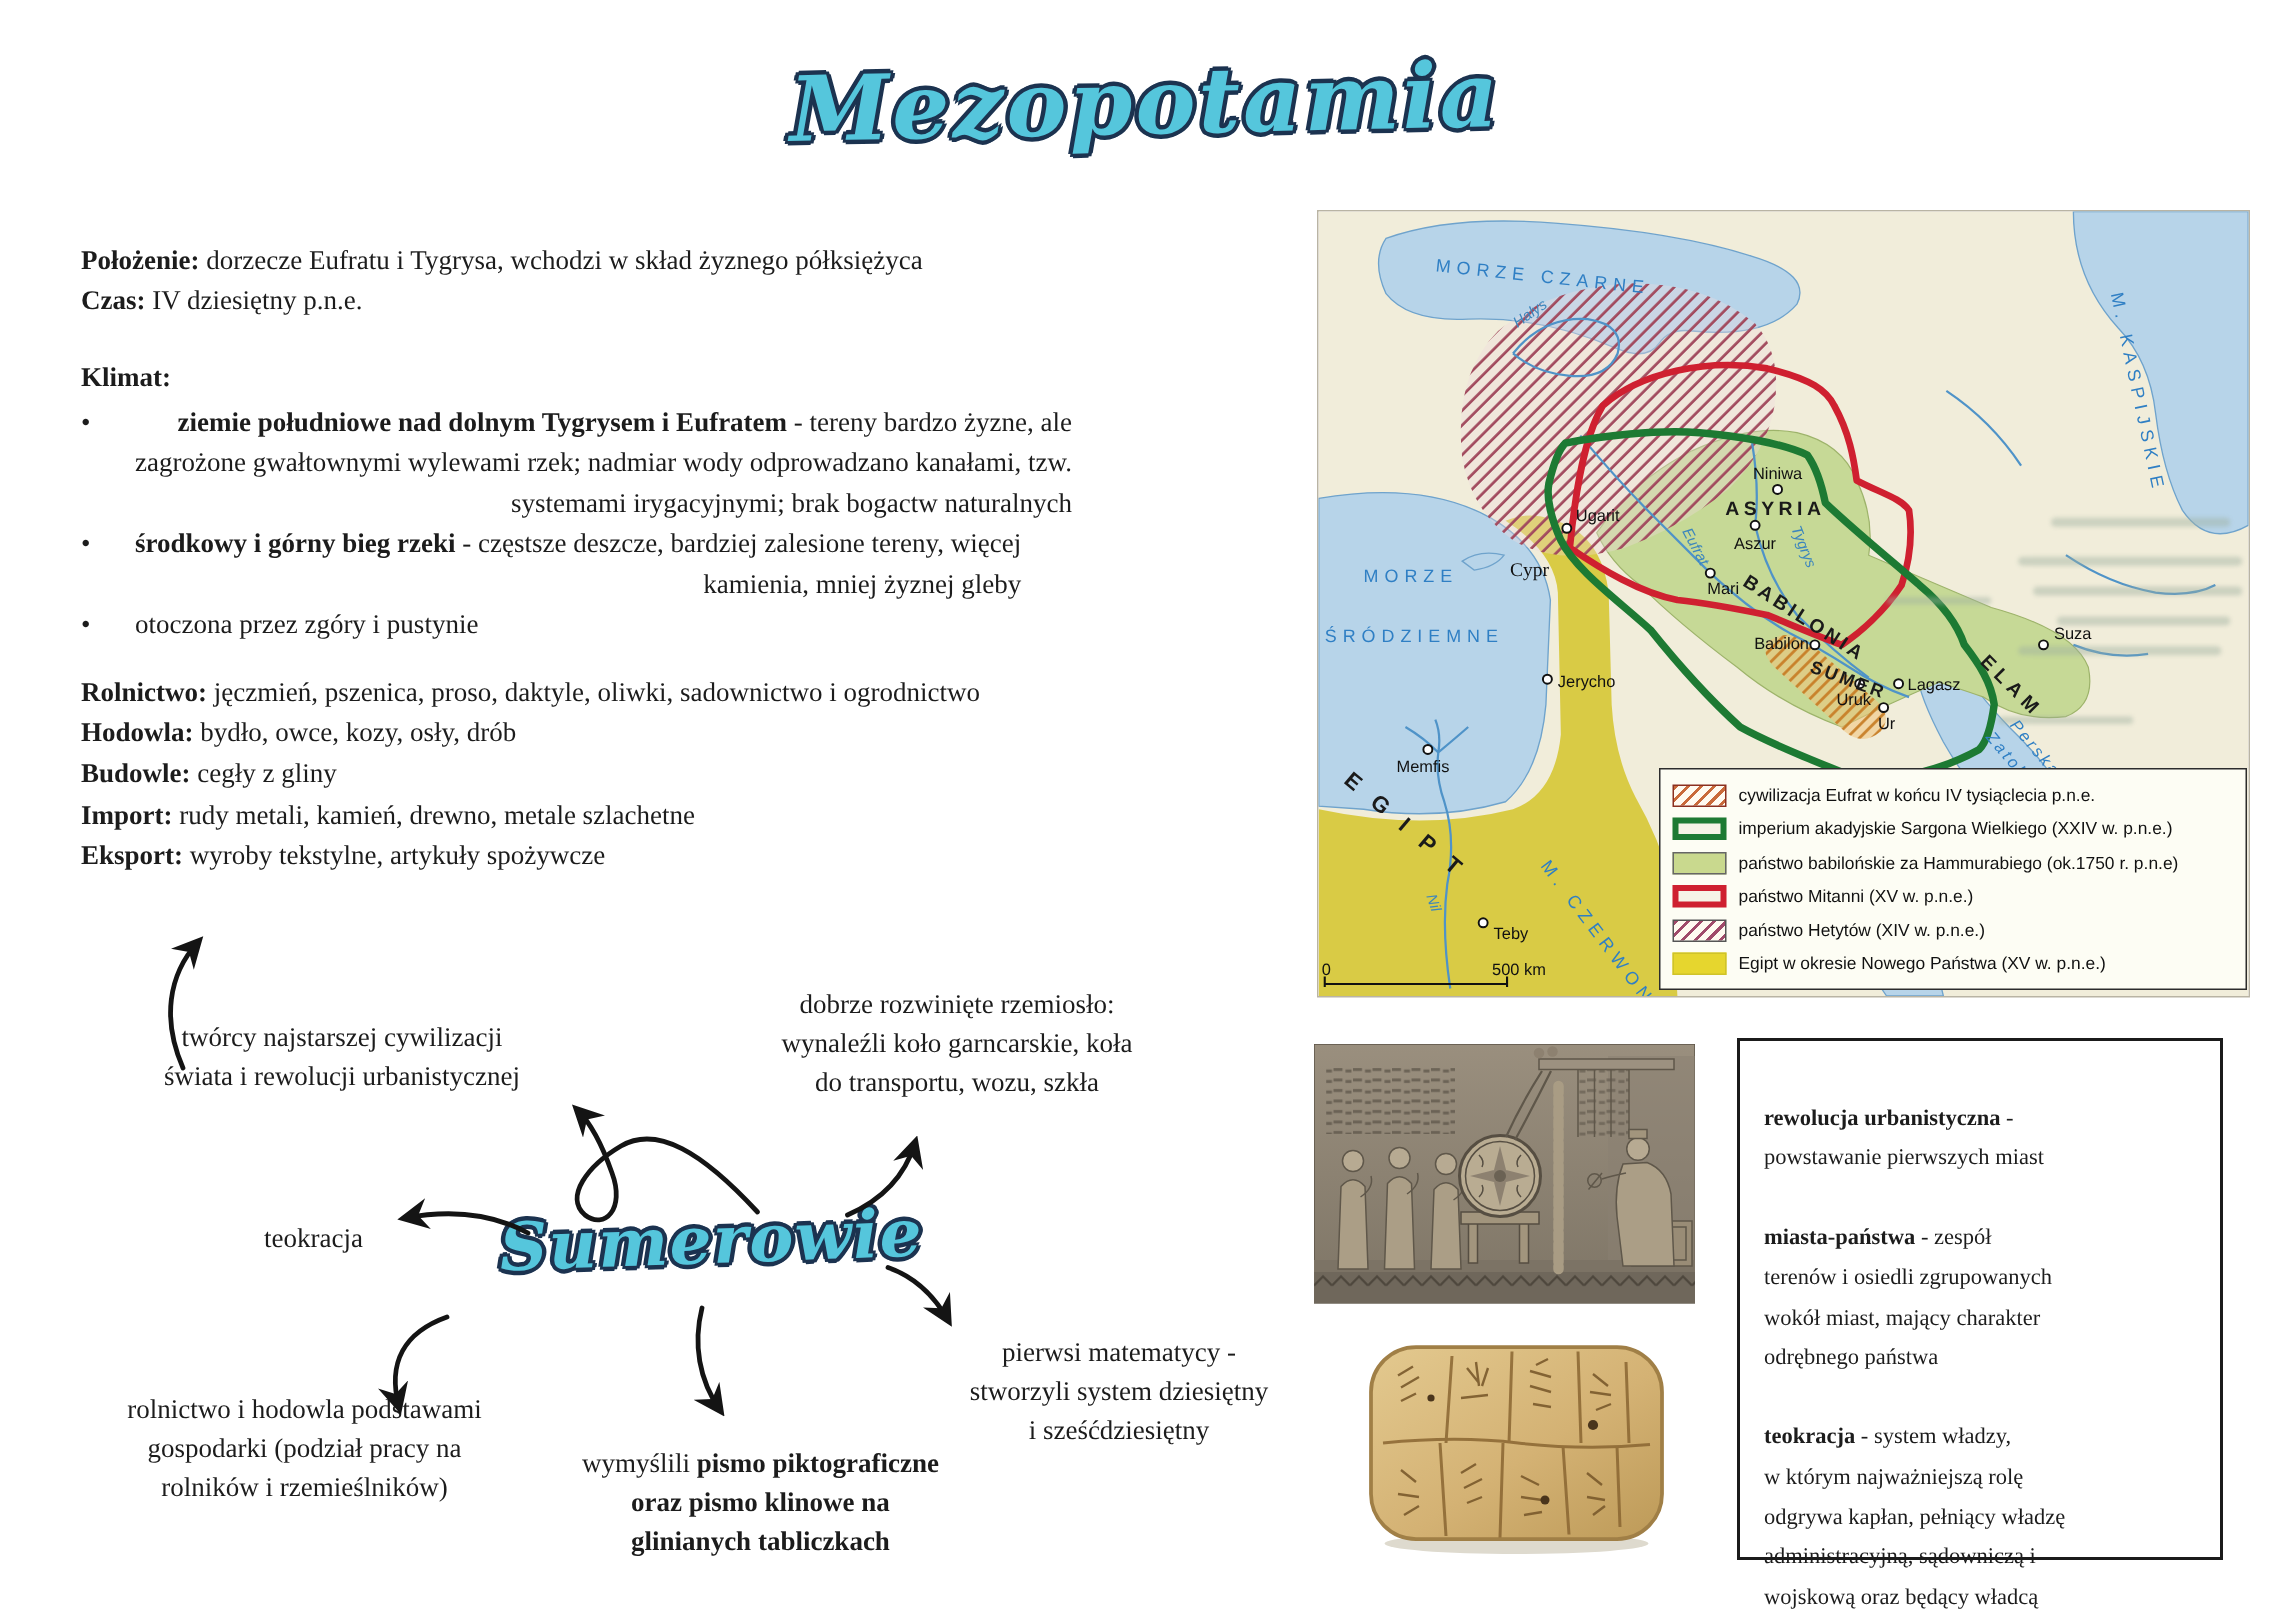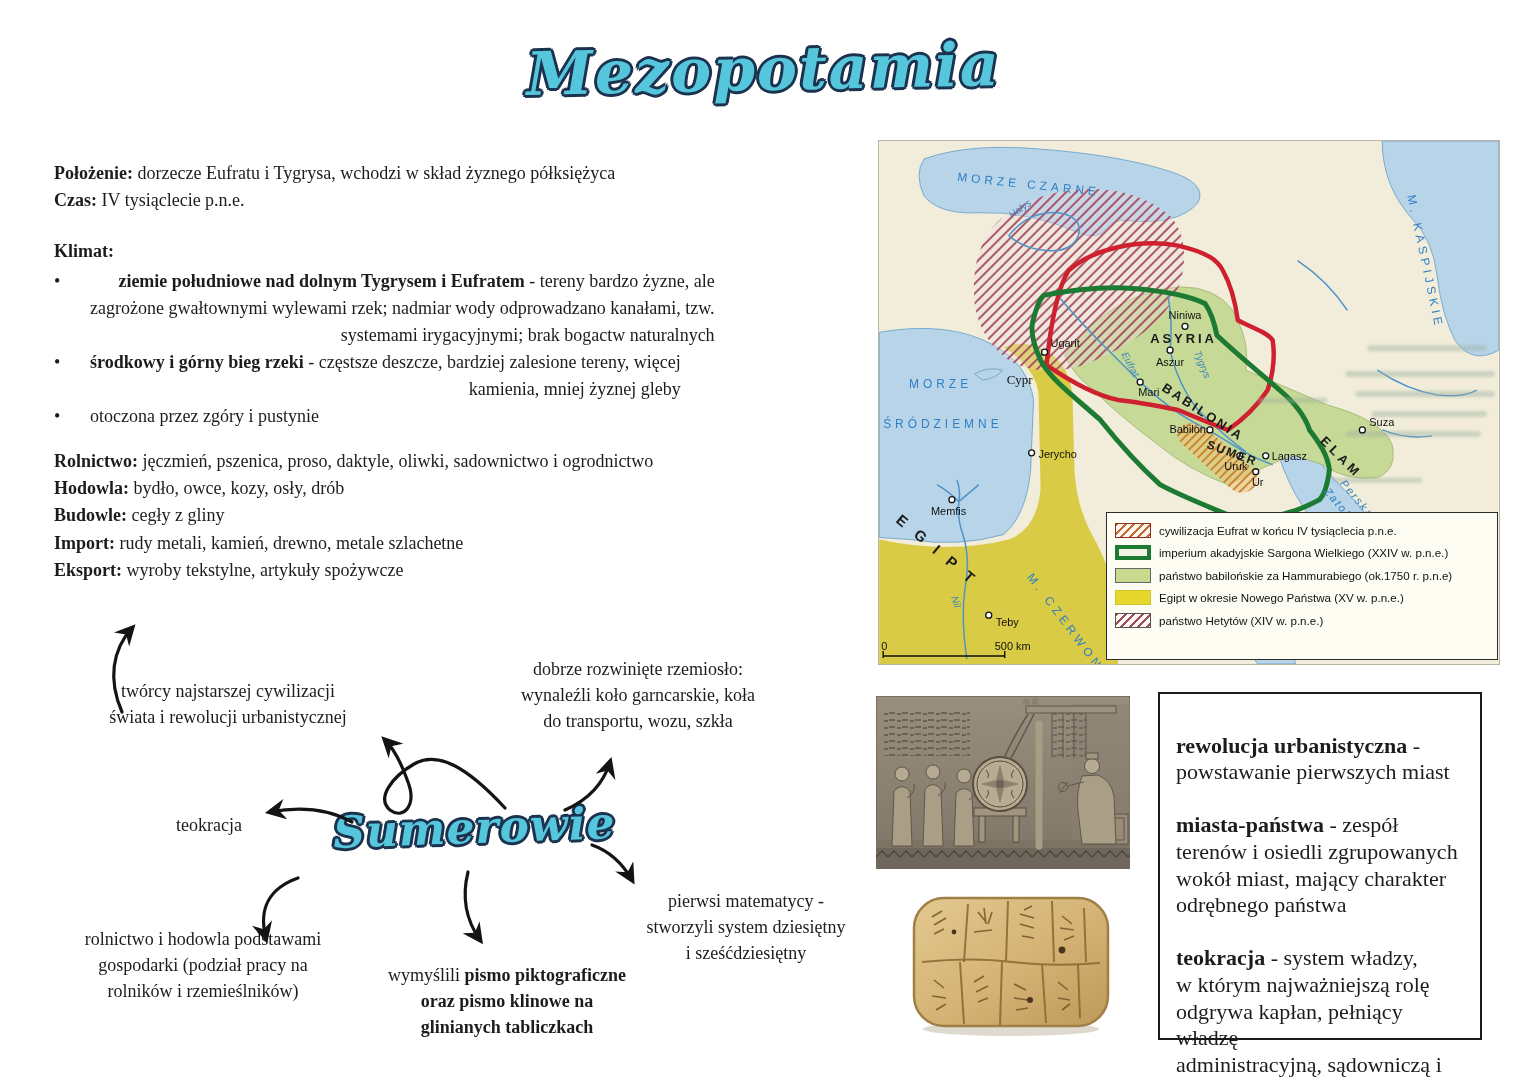--- a/index.html
+++ b/index.html
@@ -38,33 +38,33 @@
   .sw1{border:1.6px solid #8b3020;background:repeating-linear-gradient(135deg,#c96a3a 0 2px,rgba(255,250,240,.9) 2px 6px);}
   .sw2{border:4px solid #1d7a33;background:#f6f3e6;}
   .sw3{border:1px solid #666;background:#c9d98e;}
   .sw4{border:4px solid #cf2030;background:#f6f3e6;}
   .sw5{border:1.6px solid #555;background:repeating-linear-gradient(135deg,#a04a6a 0 2px,rgba(255,250,240,.9) 2px 6px);}
   .sw6{background:#e6d62e;border:1px solid #cfc32a;}
   .ltext{font-size:11.6px;color:#111;}
 
   
   .defs{position:absolute;left:1158px;top:692px;width:324px;height:348px;border:2px solid #1b1b1b;
-    box-sizing:border-box;padding:12px 16px;font-size:22px;line-height:26.6px;white-space:pre-line;}
+    box-sizing:border-box;padding:12px 16px;font-size:15px;line-height:26.6px;white-space:pre-line;}
 
   .photo{position:absolute;}
 </style>
 </head>
 <body>
 
 <div class="page">
 
   <div class="page-title script">Mezopotamia</div>
 
   <div class="info"><span class="b">Położenie:</span><span> dorzecze Eufratu i Tygrysa, wchodzi w skład żyznego półksiężyca</span>
-<span class="b">Czas:</span><span> IV tysiąclecie p.n.e.</span></div>
+<span class="b">Czas:</span><span> IV dziesiętny p.n.e.</span></div>
 
   <div class="klimat-head">Klimat:</div>
 
   <div class="bullets">
     <div class="bullet">
       <span class="dot">•</span>
       <span class="bt"><span class="b">ziemie południowe nad dolnym Tygrysem i Eufratem</span><span> - tereny bardzo żyzne, ale
 zagrożone gwałtownymi wylewami rzek; nadmiar wody odprowadzano kanałami, tzw.
 systemami irygacyjnymi; brak bogactw naturalnych</span></span>
     </div>
@@ -250,26 +250,30 @@
       </div>
     <div class="lrow">
         <span class="sw sw2"></span>
         <span class="ltext">imperium akadyjskie Sargona Wielkiego (XXIV w. p.n.e.)</span>
       </div>
     <div class="lrow">
         <span class="sw sw3"></span>
         <span class="ltext">państwo babilońskie za Hammurabiego (ok.1750 r. p.n.e)</span>
       </div>
     <div class="lrow">
+        <span class="sw sw4"></span>
+        <span class="ltext">państwo Mitanni (XV w. p.n.e.)</span>
+      </div>
+    <div class="lrow">
+        <span class="sw sw5"></span>
+        <span class="ltext">państwo Hetytów (XIV w. p.n.e.)</span>
+      </div>
+    <div class="lrow">
         <span class="sw sw6"></span>
         <span class="ltext">Egipt w okresie Nowego Państwa (XV w. p.n.e.)</span>
-      </div>
-    <div class="lrow">
-        <span class="sw sw5"></span>
-        <span class="ltext">państwo Hetytów (XIV w. p.n.e.)</span>
       </div>
   </div>
 
   <div class="photo" style="left:876px;top:696px;">
     <svg width="254" height="173" viewBox="0 0 254 173">
       <defs>
         <linearGradient id="stoneG" x1="0" y1="0" x2="0" y2="1">
           <stop offset="0" stop-color="#9a8f7e"></stop>
             <stop offset="1" stop-color="#7e7566"></stop>
         </linearGradient>

